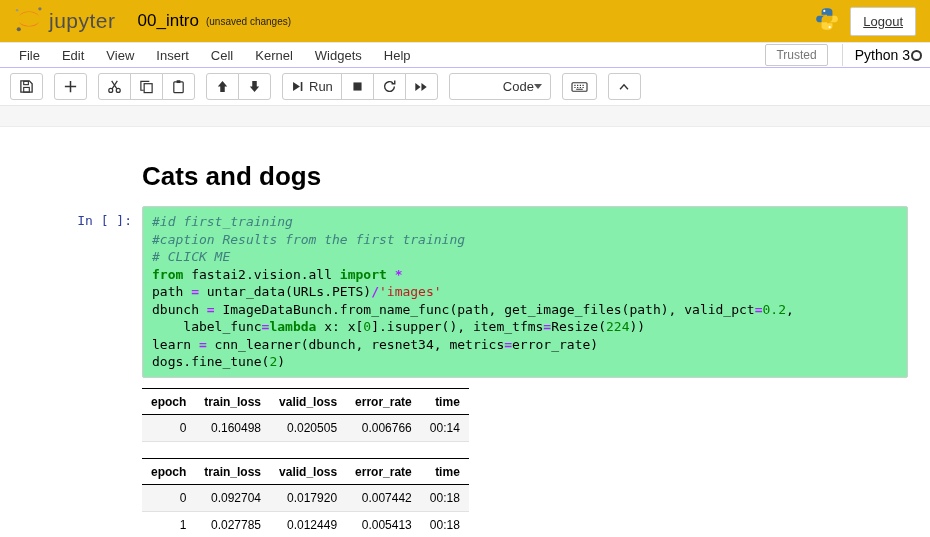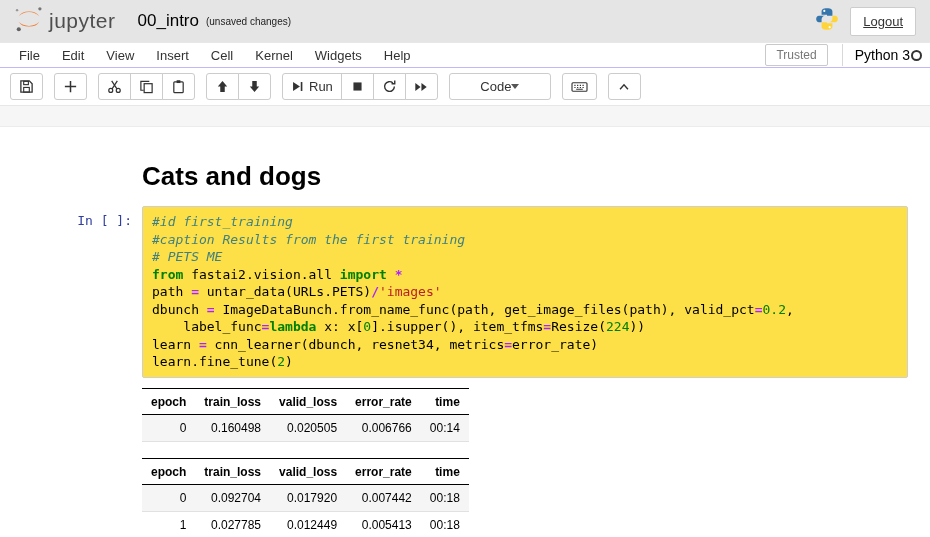--- a/index.html
+++ b/index.html
@@ -2,21 +2,21 @@
 <html><head>
 <meta charset="utf-8">
 <style>
   * { box-sizing: border-box; }
   html,body { margin:0; padding:0; }
   body {
     width:930px; height:537px; overflow:hidden; background:#fff; color:#000;
     font-family:"Liberation Sans","DejaVu Sans",sans-serif;
   }
   
-  #header { height:42px; display:flex; align-items:center; padding:0 14px; background:#e5e5e5; }
+  #header { height:42px; display:flex; align-items:center; padding:0 14px; background:#eab308; }
   #logo { display:flex; align-items:center; gap:5px; cursor:pointer; }
   #logo-text { font-size:21px; color:#4e4e4e; letter-spacing:.5px; }
   #nb-title { margin-left:22px; font-size:17px; color:#000; cursor:text; }
   #save-status { margin-left:7px; font-size:10px; color:#222; }
   #header-right { margin-left:auto; display:flex; align-items:center; gap:10px; }
   #logout { background:#fff; border:1px solid #ccc; border-radius:2px; font-size:13px; color:#333; padding:6px 12px; cursor:pointer; font-family:inherit;text-decoration:underline; }
   
   #menubar { display:flex; align-items:center; height:26px; padding:0 8px; background:#fff;
              border-top:1px solid #e7e7e7; border-bottom:1px solid #c4b5fd; }
   .menu-item { font-size:13px; color:#333; padding:7px 11px; cursor:pointer; }
@@ -28,34 +28,34 @@
   
   #toolbar { display:flex; align-items:center; padding:5px 10px; height:38px; background:#fff; border-bottom:1px solid #e7e7e7; }
   .btn-group { display:flex; margin-right:11px; }
   .tbtn { display:flex; align-items:center; justify-content:center; gap:5px; height:27px; min-width:33px;
           padding:0 8px; background:#fff; border:1px solid #ccc; color:#333; font-size:13px; cursor:pointer; font-family:inherit; }
   .btn-group .tbtn + .tbtn { margin-left:-1px; }
   .btn-group .tbtn:first-child { border-radius:3px 0 0 3px; }
   .btn-group .tbtn:last-child { border-radius:0 3px 3px 0; }
   .btn-group .tbtn:only-child { border-radius:3px; }
   .tbtn svg { display:block; }
-  #cell-type { display:flex; align-items:center; justify-content:center; width:102px; height:27px;
+  #cell-type { display:flex; align-items:center; justify-content:flex-end; width:102px; height:27px;
                border:1px solid #ccc; border-radius:3px; background:#fff; padding:0 8px; font-size:13px;
                color:#333; margin-right:11px; cursor:pointer; }
   .caret { width:0; height:0; border-left:4px solid transparent; border-right:4px solid transparent; border-top:5px solid #555; }
   
   #band { height:21px; background:#f6f6f6; border-bottom:1px solid #ececec; }
   #notebook { padding:34px 22px 8px 30px; background:#fff; }
   .cell { display:flex; align-items:flex-start; }
   .prompt { width:112px; flex:none; text-align:right; padding-right:10px; padding-top:7px;
             font-family:"DejaVu Sans Mono","Liberation Mono",monospace; font-size:13px; color:#303F9F; }
   .inner { flex:1; min-width:0; }
   .md-cell { margin-bottom:14px; }
   .md-cell h1 { margin:0; font-size:26px; font-weight:bold; color:#000; }
-  .input-area { border:1px solid #cfcfcf; background:#fde047; border-radius:2px; padding:6px 9px;
+  .input-area { border:1px solid #cfcfcf; background:#86efac; border-radius:2px; padding:6px 9px;
                 font-family:"DejaVu Sans Mono","Liberation Mono",monospace; font-size:13px; line-height:17.5px; color:#000; cursor:text; }
   .cm-line { white-space:pre; }
   .tok-com { color:#408080; font-style:italic; }
   .tok-kw  { color:#008000; font-weight:bold; }
   .tok-str { color:#BA2121; }
   .tok-num { color:#008000; }
   .tok-op  { color:#AA22FF; font-weight:bold; }
   .output-cell { margin-top:10px; }
   table.dataframe { border-collapse:collapse; font-size:12px; margin-bottom:16px; color:#000; }
   .dataframe thead tr { border-top:1px solid #000; border-bottom:1px solid #000; }
@@ -245,27 +245,27 @@
       <h1>Cats and dogs</h1>
     </div>
   </div>
 
   <div class="cell code-cell">
     <div class="prompt">In [ ]:</div>
     <div class="inner">
       <div class="input-area">
           <div class="cm-line"><span class="tok-com">#id first_training</span></div>
           <div class="cm-line"><span class="tok-com">#caption Results from the first training</span></div>
-          <div class="cm-line"><span class="tok-com"># PETS ME</span></div>
+          <div class="cm-line"><span class="tok-com"># CLICK ME</span></div>
           <div class="cm-line"><span class="tok-kw">from</span><span> fastai2.vision.all </span><span class="tok-kw">import</span><span> </span><span class="tok-op">*</span></div>
           <div class="cm-line"><span>path </span><span class="tok-op">=</span><span> untar_data(URLs.PETS)</span><span class="tok-op">/</span><span class="tok-str">'images'</span></div>
           <div class="cm-line"><span>dbunch </span><span class="tok-op">=</span><span> ImageDataBunch.from_name_func(path, get_image_files(path), valid_pct</span><span class="tok-op">=</span><span class="tok-num">0.2</span><span>,</span></div>
           <div class="cm-line"><span>    label_func</span><span class="tok-op">=</span><span class="tok-kw">lambda</span><span> x: x[</span><span class="tok-num">0</span><span>].isupper(), item_tfms</span><span class="tok-op">=</span><span>Resize(</span><span class="tok-num">224</span><span>))</span></div>
           <div class="cm-line"><span>learn </span><span class="tok-op">=</span><span> cnn_learner(dbunch, resnet34, metrics</span><span class="tok-op">=</span><span>error_rate)</span></div>
-          <div class="cm-line"><span>learn.fine_tune(</span><span class="tok-num">2</span><span>)</span></div>
+          <div class="cm-line"><span>dogs.fine_tune(</span><span class="tok-num">2</span><span>)</span></div>
         </div>
     </div>
   </div>
 
   <div class="cell output-cell">
     <div class="prompt"></div>
     <div class="inner">
 
       <table class="dataframe">
         <thead>

